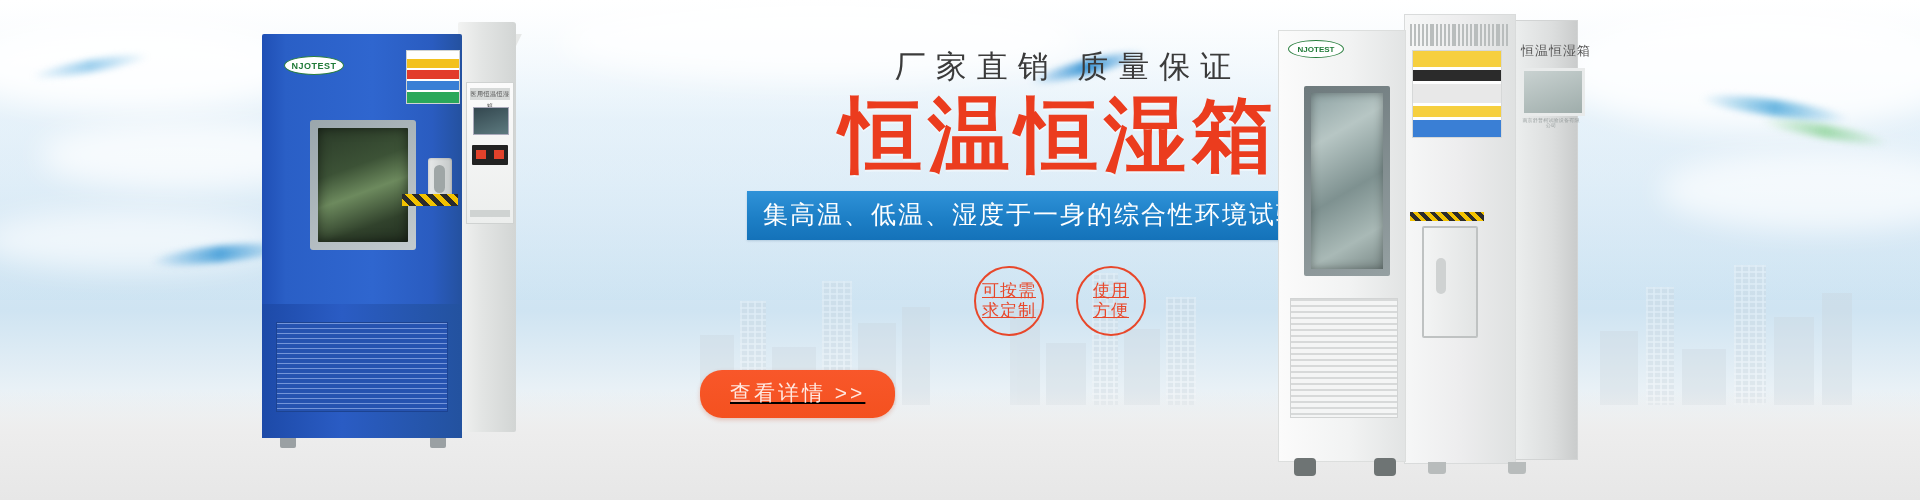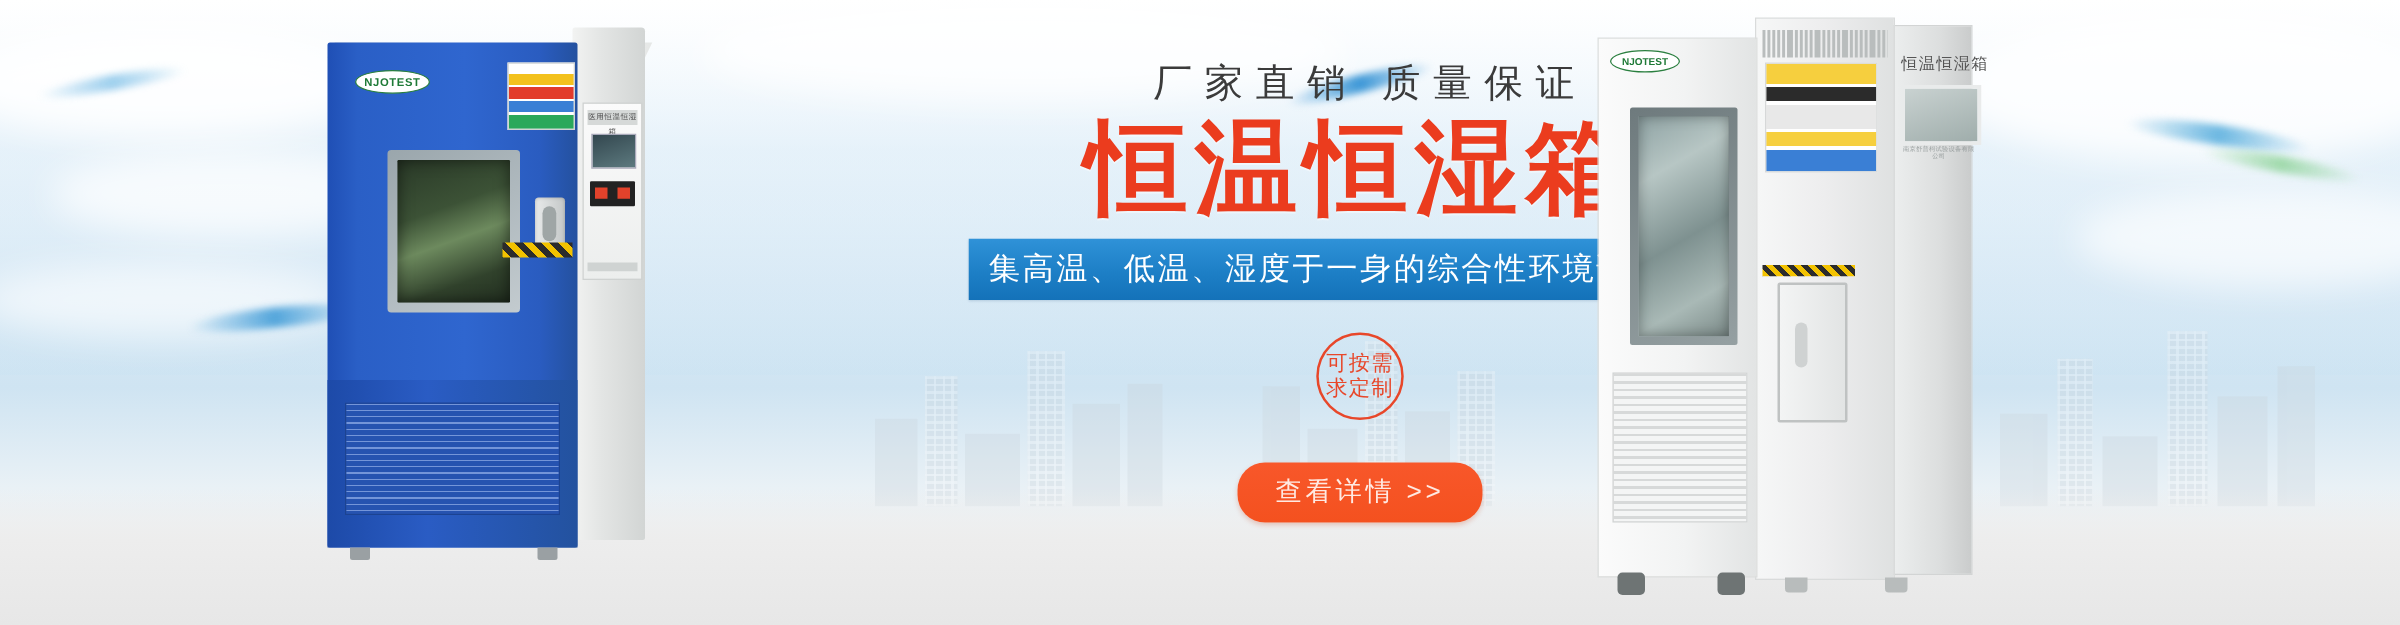--- a/index.html
+++ b/index.html
@@ -23,21 +23,21 @@
   
   .city{position:absolute;bottom:95px;pointer-events:none;opacity:.30;}
   .city i{position:absolute;bottom:0;display:block;background:#c9d3da;}
   .citydots{position:absolute;bottom:0;display:block;
     background-image:repeating-linear-gradient(to bottom,rgba(255,255,255,.75) 0 2px,transparent 2px 6px),
                      repeating-linear-gradient(to right,rgba(255,255,255,.75) 0 2px,transparent 2px 7px);
   }
   .groundline{position:absolute;left:0;right:0;bottom:0;height:110px;
     background:linear-gradient(to bottom,rgba(236,238,239,0) 0%,#ededed 38%,#e7e7e7 100%);}
   
-  .textblock{position:absolute;left:728px;top:46px;width:720px;}
+  .textblock{position:absolute;left:700px;top:46px;width:720px;}
   .tagline{
     font-size:31px;letter-spacing:10px;color:#3b3b3b;font-weight:400;
     text-align:center;white-space:nowrap;margin-left:16px;
   }
   .maintitle{
     font-size:82px;font-weight:bold;color:#eb3c1e;letter-spacing:6px;
     text-align:center;white-space:nowrap;line-height:1.04;margin-top:4px;
     text-shadow:0 2px 0 rgba(255,255,255,.45);
   }
   .subbar{
@@ -48,23 +48,23 @@
     box-shadow:0 1px 2px rgba(0,60,110,.18);
   }
   
   .badges{margin-top:26px;display:flex;justify-content:center;gap:32px;}
   .badge{
     width:66px;height:66px;border-radius:50%;
     border:2px solid #e8472a;color:#e8472a;
     display:flex;flex-direction:column;align-items:center;justify-content:center;
     font-size:17px;line-height:1.22;letter-spacing:1px;background:transparent;
   }
-  .badge span{display:block;white-space:nowrap;}
-  
-  .ctawrap{margin-top:34px;display:flex;justify-content:center;}
+  .badge span{display:block;white-space:nowrap;text-decoration:underline;}
+  
+  .ctawrap{margin-top:34px;display:flex;justify-content:flex-start;text-decoration:underline;}
   .cta{
     background:linear-gradient(to bottom,#f8572a 0%,#f4511f 100%);
     color:#ffe9e2;border:none;border-radius:22px;
     font-size:21px;letter-spacing:3px;padding:9px 30px 11px 30px;
     font-family:inherit;cursor:pointer;white-space:nowrap;
     box-shadow:0 2px 4px rgba(200,60,20,.25);
   }
   
   .machineL{position:absolute;left:262px;top:22px;width:252px;height:420px;}
   .mL-body{position:absolute;left:0;top:12px;width:200px;height:404px;
@@ -241,20 +241,24 @@
   <div class="textblock">
     <div class="tagline">厂家直销  质量保证</div>
     <div class="maintitle">恒温恒湿箱</div>
     <div class="subbar">集高温、低温、湿度于一身的综合性环境试验仪器</div>
 
     <div class="badges">
       <div class="badge">
         <span>可按需</span>
         <span>求定制</span>
       </div>
+      <div class="badge">
+        <span>使用</span>
+        <span>方便</span>
+      </div>
     </div>
 
     <div class="ctawrap">
       <button class="cta">查看详情 &gt;&gt;</button>
     </div>
   </div>
 
   <div class="machineR">
     <div class="mR-right"></div>
     <div class="mR-mid"></div>

